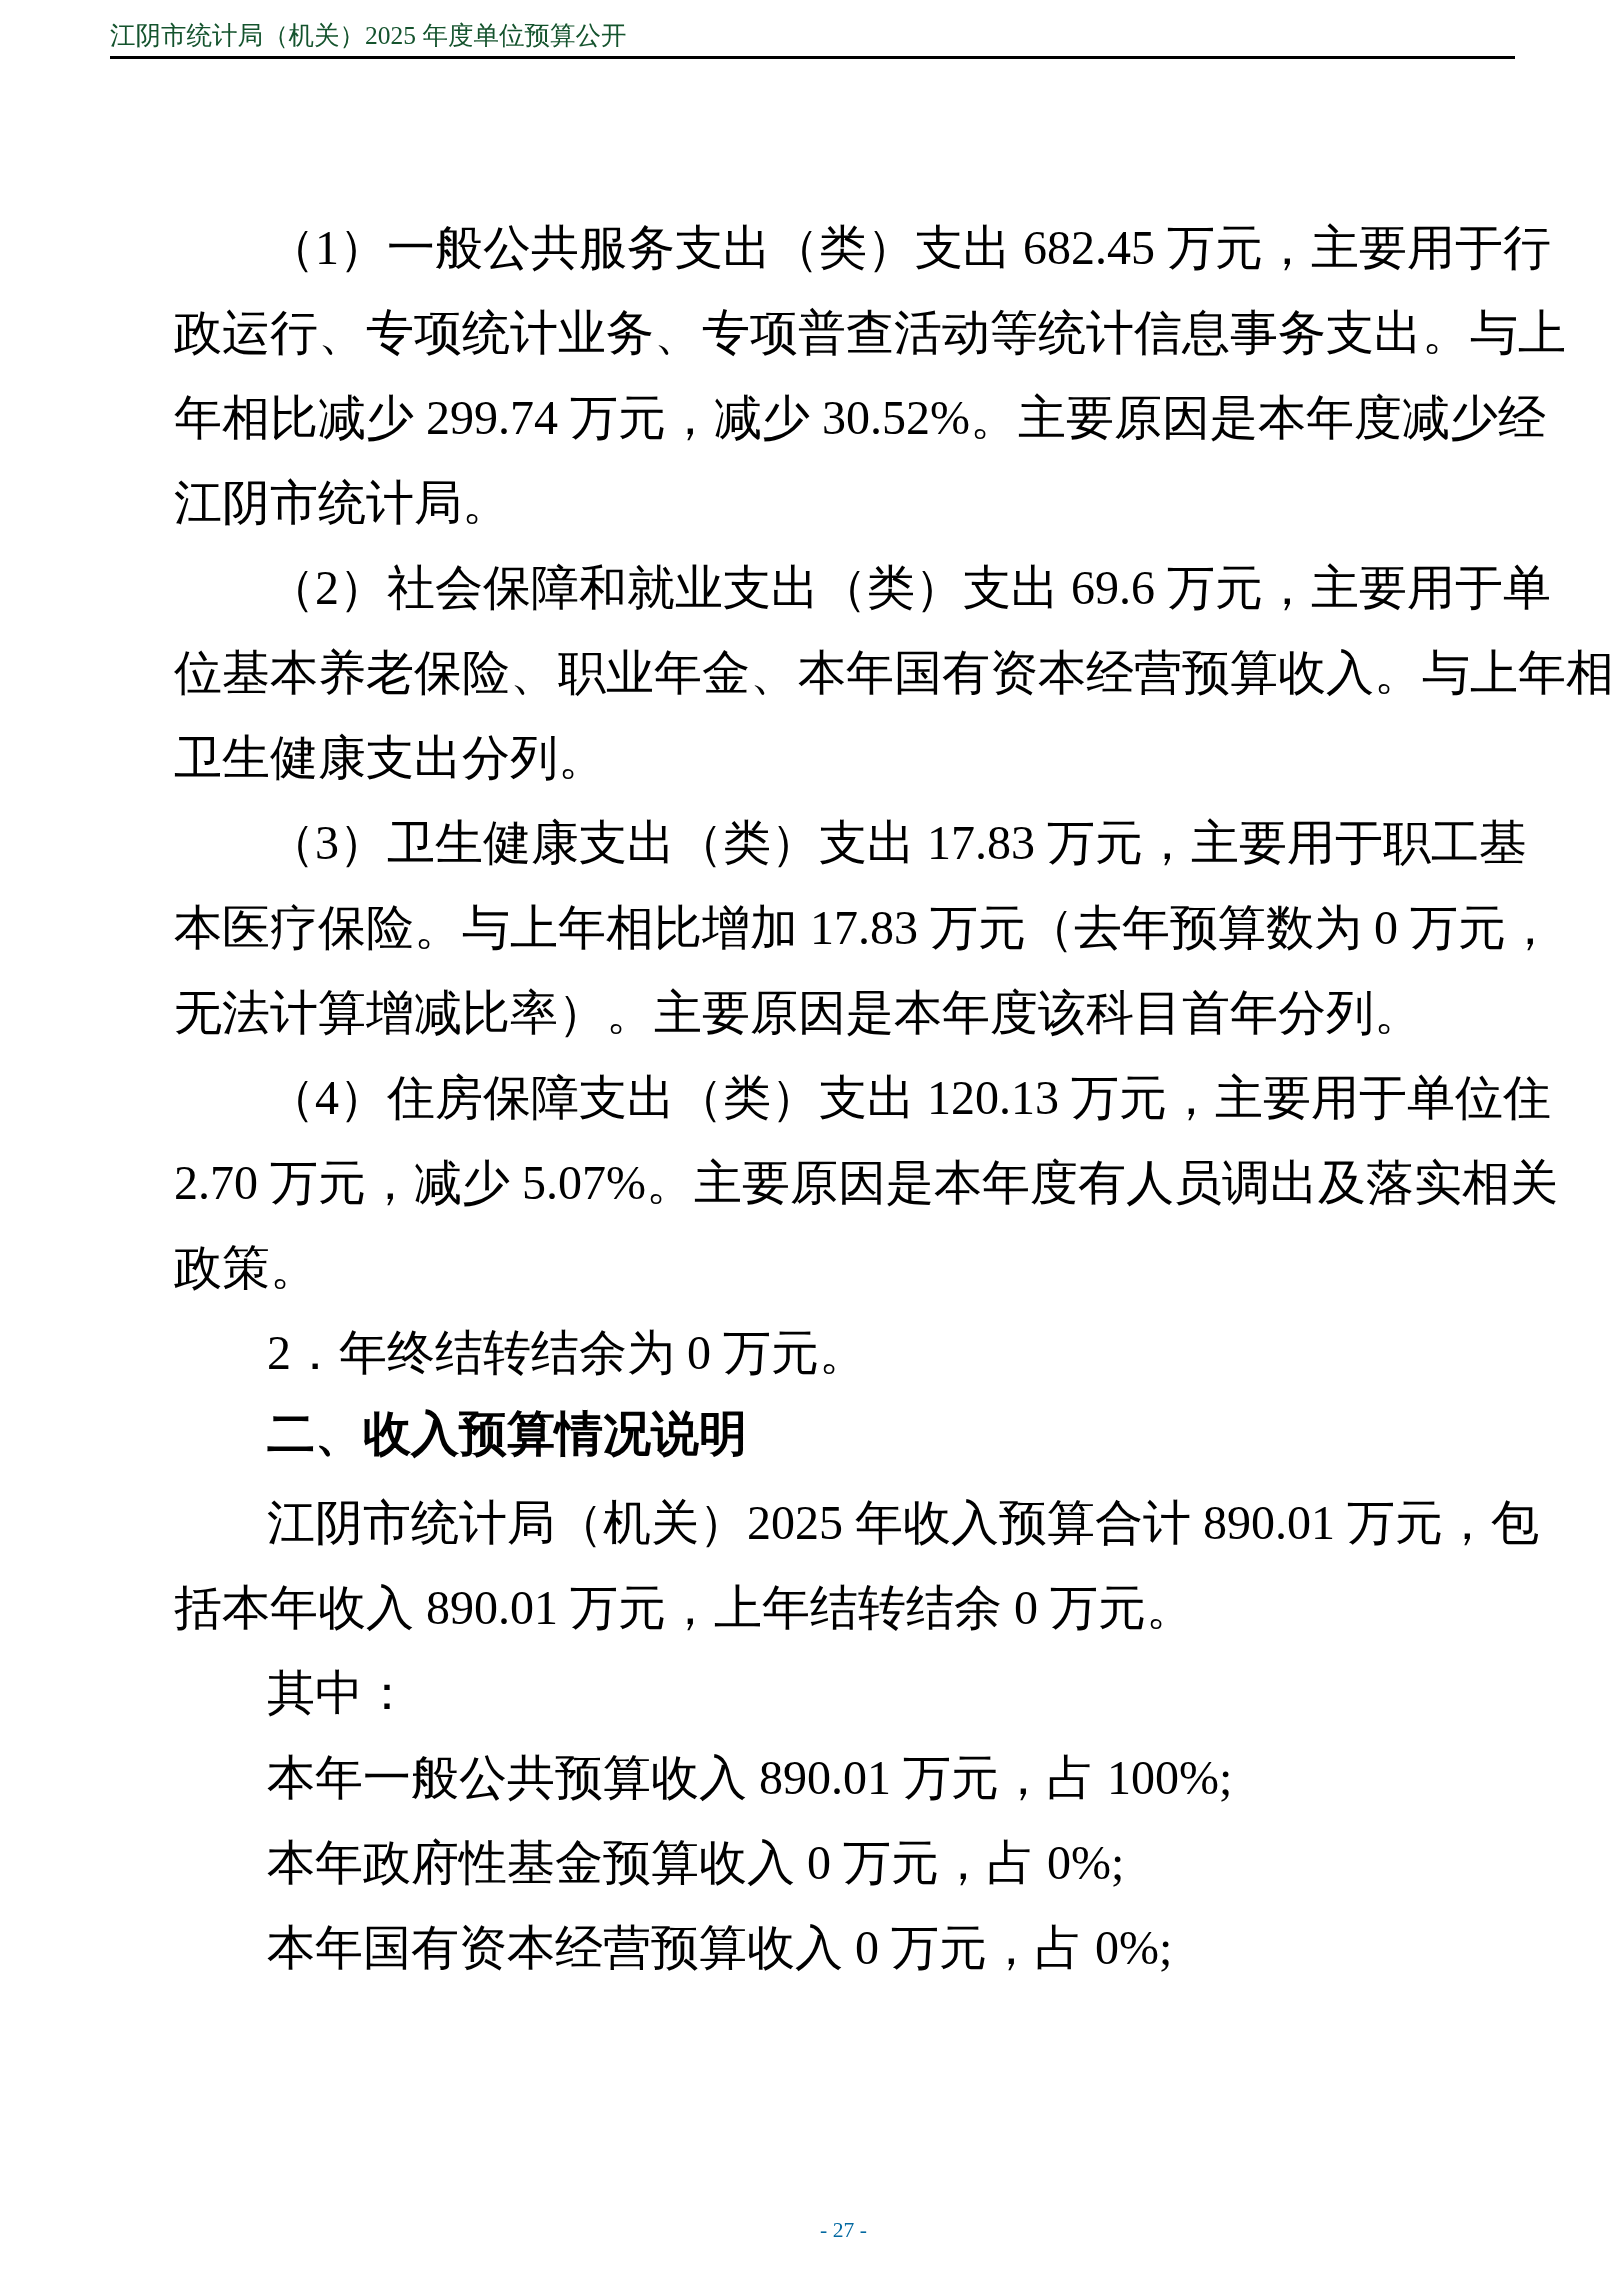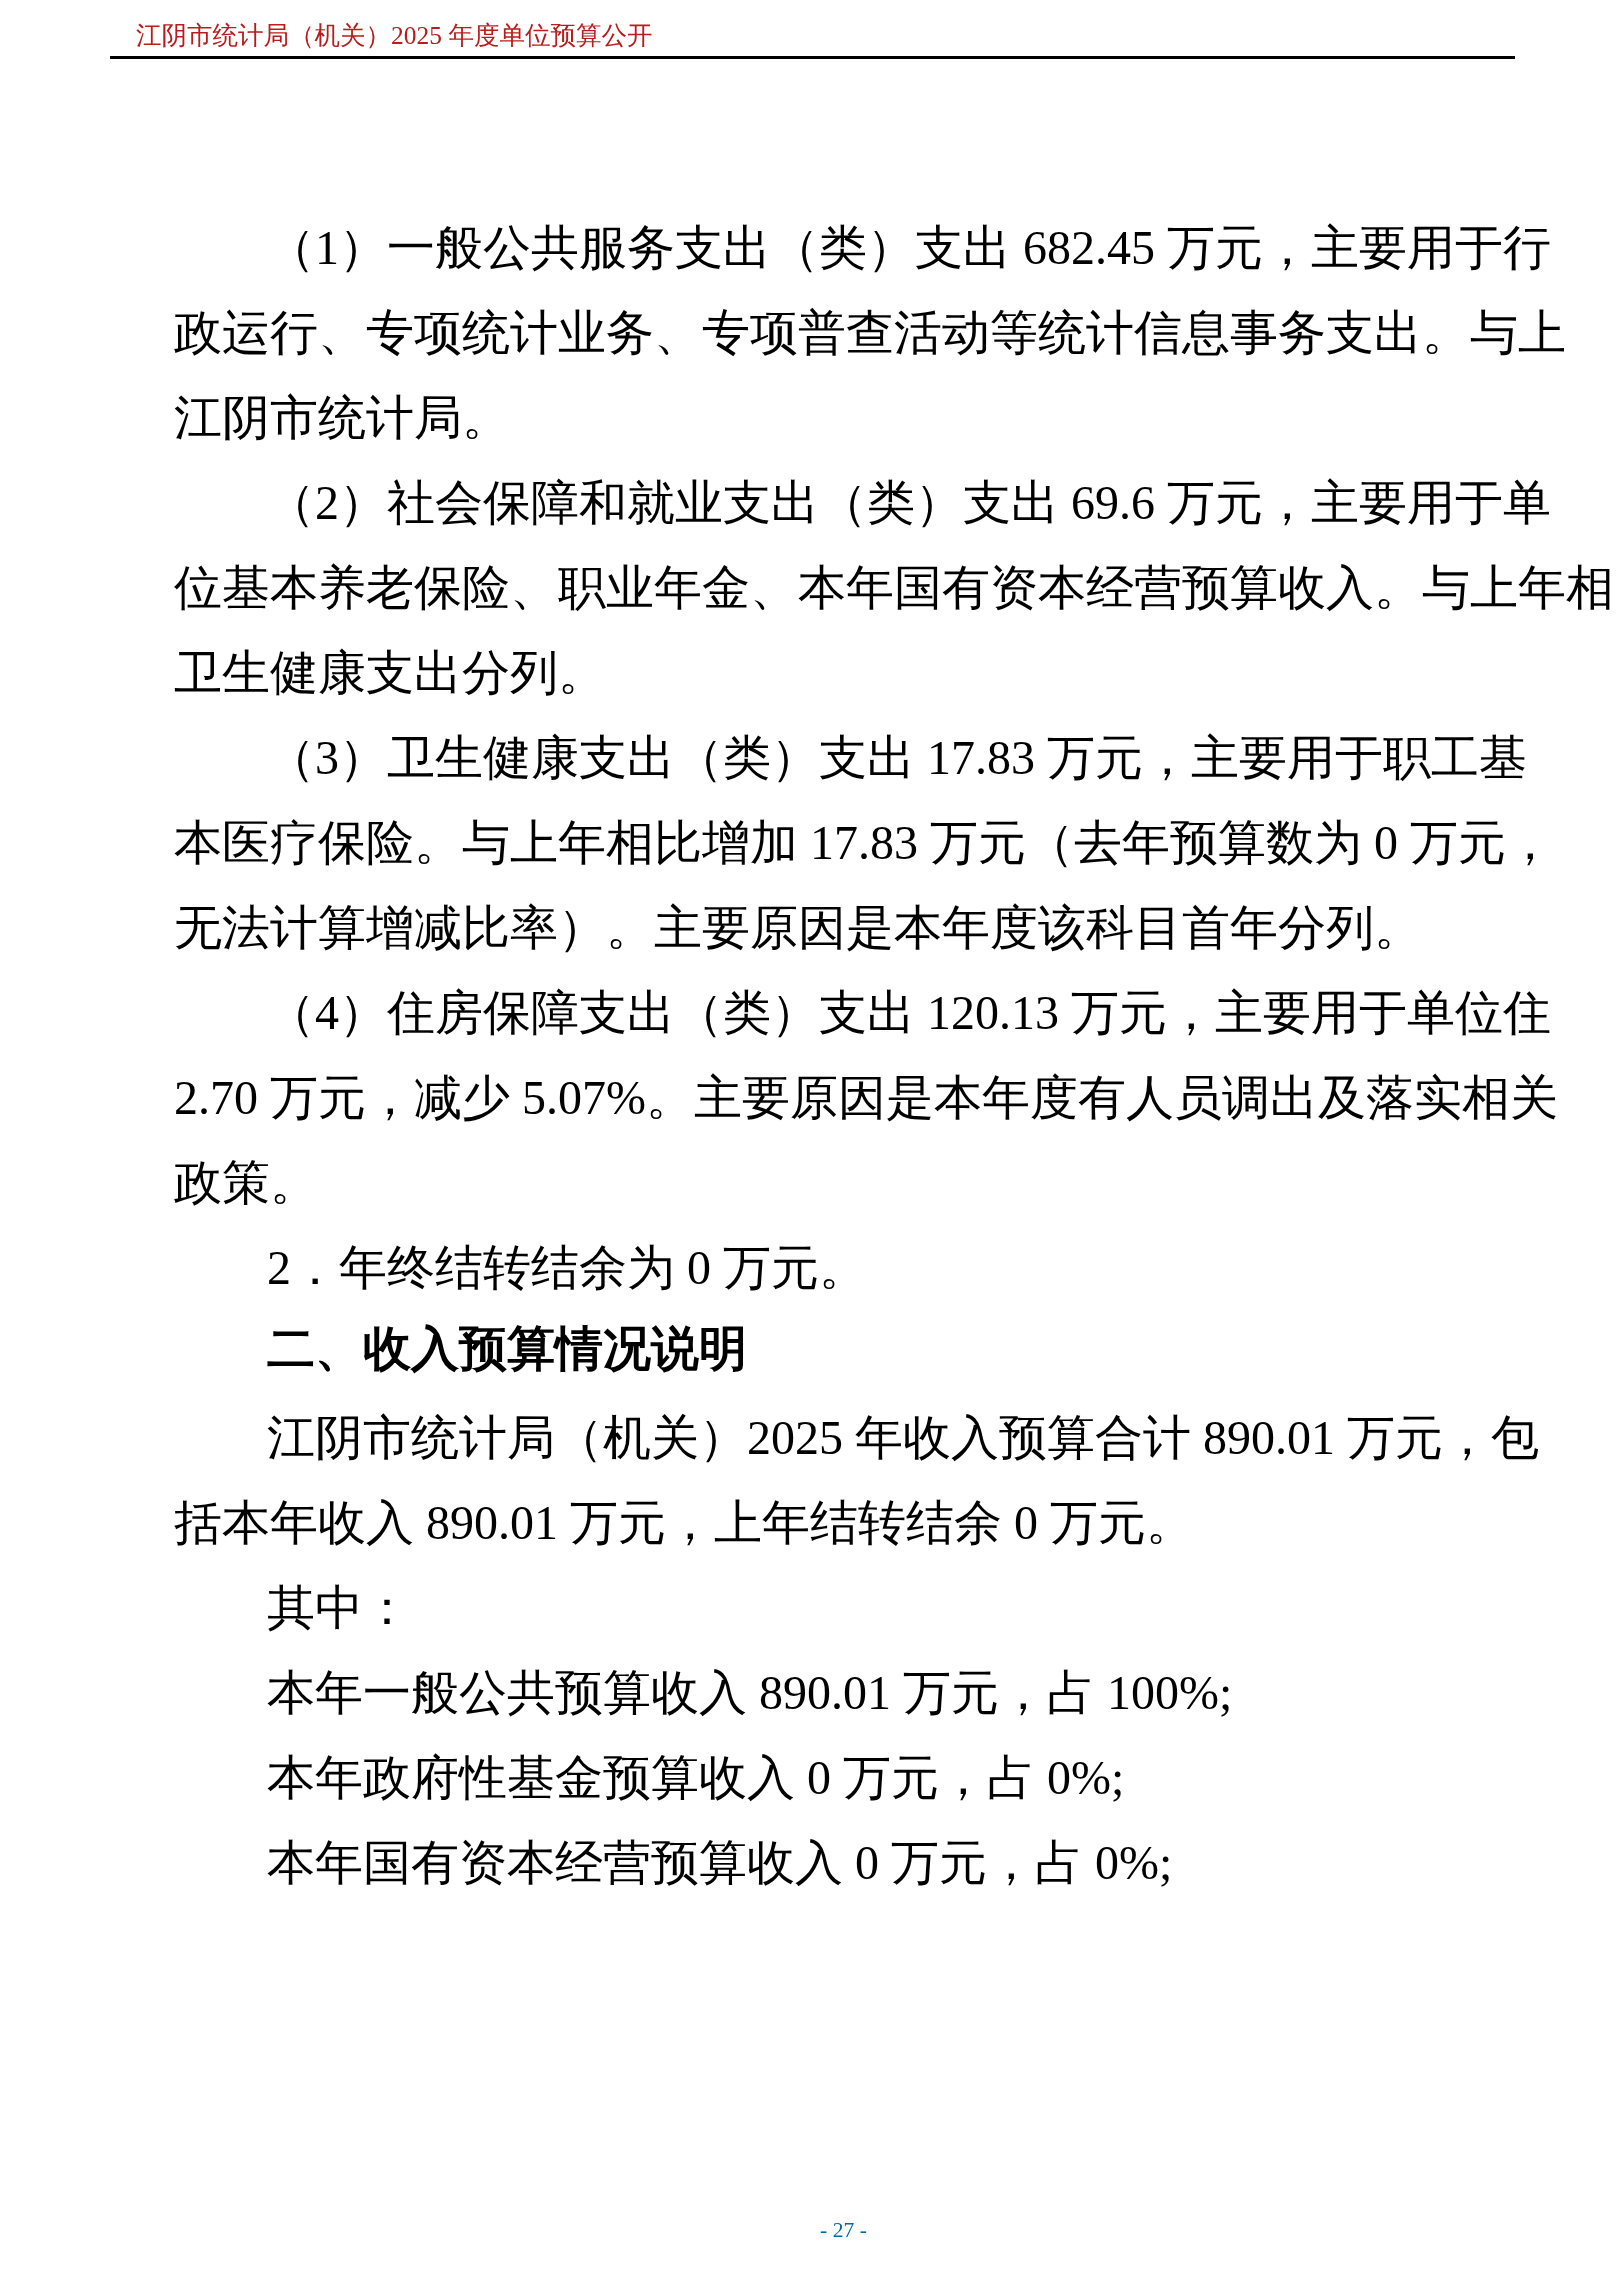--- a/index.html
+++ b/index.html
@@ -17,23 +17,22 @@
     color: #000000;
   }
   .header {
     position: absolute;
     left: 110px;
     top: 15.7px;
     width: 1405px;
     font-size: 25.5px;
     line-height: 39px;
     font-family: "Liberation Serif", "DejaVu Serif", serif;
-    color: #b91c1c;
+    color: #14532d;
     white-space: nowrap;
-    margin-left: 26px;
   }
   .header-rule {
     position: absolute;
     left: 110px;
     top: 56px;
     width: 1405px;
     height: 2.9px;
     background: #000000;
   }
   .body-text {
@@ -76,20 +75,21 @@
 
   <div class="header">
     <span>江阴市统计局（机关）2025 年度单位预算公开</span>
   </div>
 
   <div class="header-rule"></div>
 
   <div class="body-text">
       <div class="line indent">（1）一般公共服务支出（类）支出 682.45 万元，主要用于行</div>
       <div class="line">政运行、专项统计业务、专项普查活动等统计信息事务支出。与上</div>
+      <div class="line">年相比减少 299.74 万元，减少 30.52%。主要原因是本年度减少经</div>
       <div class="line">江阴市统计局。</div>
       <div class="line indent">（2）社会保障和就业支出（类）支出 69.6 万元，主要用于单</div>
       <div class="line">位基本养老保险、职业年金、本年国有资本经营预算收入。与上年相</div>
       <div class="line">卫生健康支出分列。</div>
       <div class="line indent">（3）卫生健康支出（类）支出 17.83 万元，主要用于职工基</div>
       <div class="line">本医疗保险。与上年相比增加 17.83 万元（去年预算数为 0 万元，</div>
       <div class="line">无法计算增减比率）。主要原因是本年度该科目首年分列。</div>
       <div class="line indent">（4）住房保障支出（类）支出 120.13 万元，主要用于单位住</div>
       <div class="line">2.70 万元，减少 5.07%。主要原因是本年度有人员调出及落实相关</div>
       <div class="line">政策。</div>

